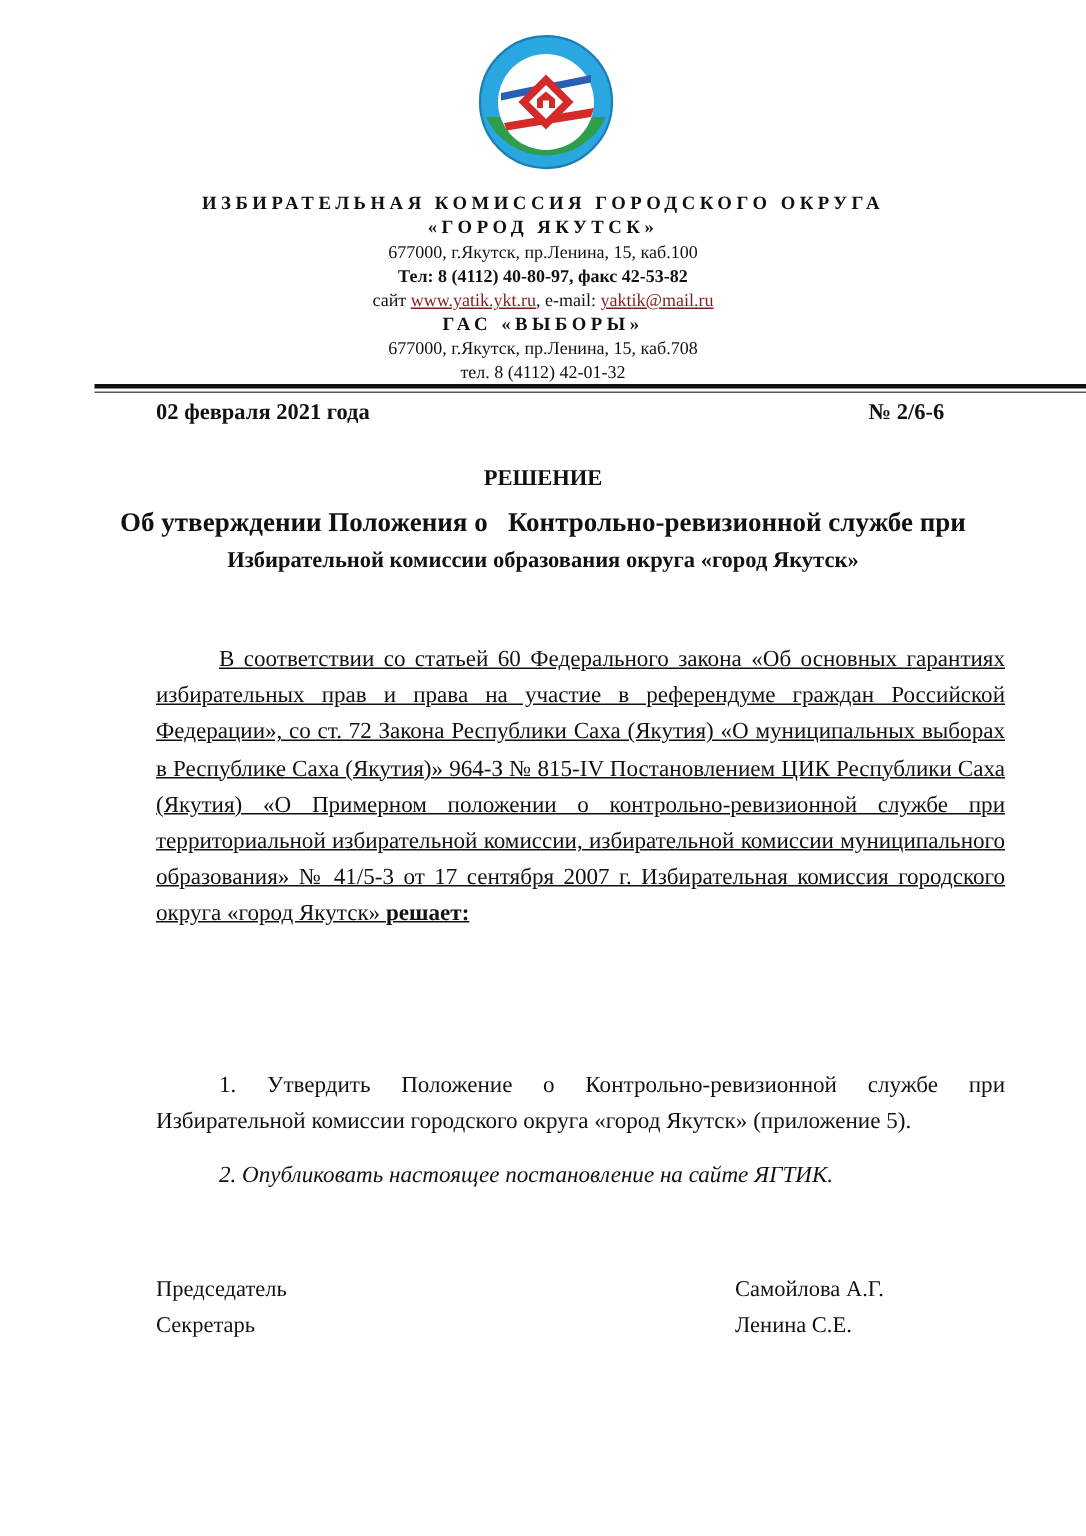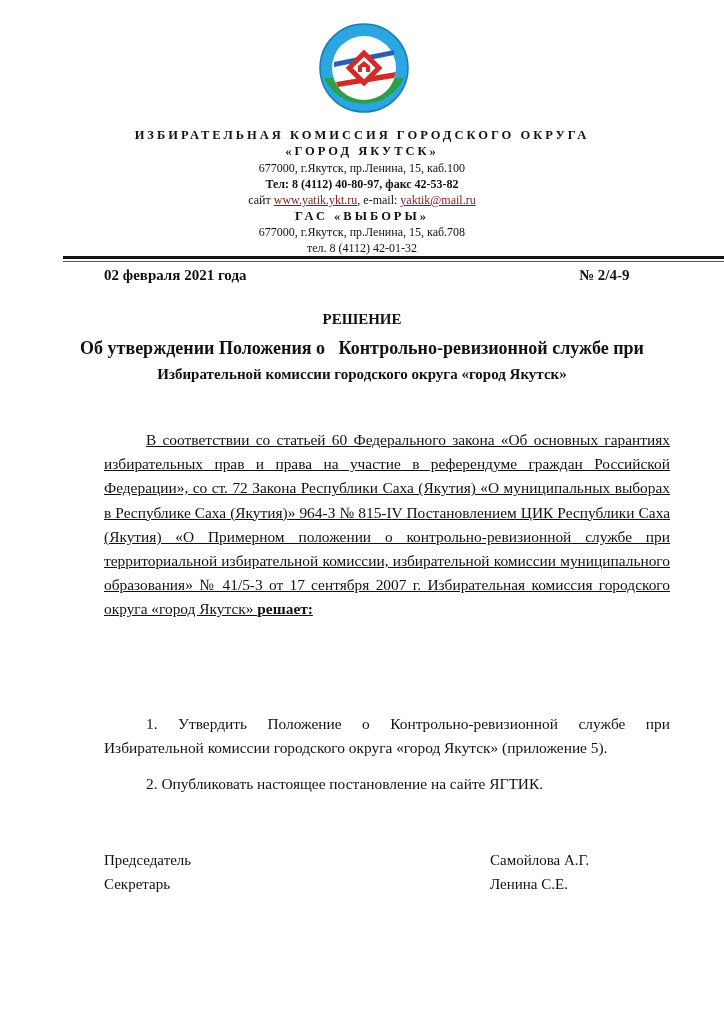--- a/index.html
+++ b/index.html
@@ -23,21 +23,21 @@
   .rule-thin { top: 261px; height: 1px; background: #555; }
   .date { left: 104px; top: 267px; font-weight: bold; font-size: 15px; }
   .num { left: 579px; top: 267px; font-weight: bold; font-size: 15px; }
   .title { top: 311px; font-weight: bold; font-size: 15px; }
   .subtitle1 { top: 338px; font-weight: bold; font-size: 18px; white-space: pre; }
   .subtitle2 { top: 366px; font-weight: bold; font-size: 15px; }
   .body-text { left: 104px; width: 566px; top: 428px; font-size: 15.4px; line-height: 24.2px;
                text-align: justify; text-indent: 42px; text-decoration: underline; }
   .item { left: 104px; width: 566px; font-size: 15.4px; line-height: 24.2px; text-align: justify; }
   .item1 { top: 712px; text-indent: 42px; }
-  .item2 { top: 772px; left: 146px; width: 520px; }
+  .item2 { top: 772px; left: 146px; width: 520px; font-style: italic; }
   .sig-label { left: 104px; font-size: 15px; }
   .sig-name { left: 490px; font-size: 15px; }
   .sig-row1 { top: 852px; }
   .sig-row2 { top: 876px; }
 </style>
 </head>
 <body>
 
 <div class="abs logo">
   <svg width="92" height="92" viewBox="0 0 92 92">
@@ -62,25 +62,25 @@
   <span>сайт </span><a class="link">www.yatik.ykt.ru</a><span>, e-mail: </span><a class="link">yaktik@mail.ru</a>
 </div>
 <div class="abs center hdr-gas">ГАС «ВЫБОРЫ»</div>
 <div class="abs center hdr-line hdr-addr2">677000, г.Якутск, пр.Ленина, 15, каб.708</div>
 <div class="abs center hdr-line hdr-tel2">тел. 8 (4112) 42-01-32</div>
 
 <div class="abs rule rule-thick"></div>
 <div class="abs rule rule-thin"></div>
 
 <div class="abs date">02 февраля 2021 года</div>
-<div class="abs num">№ 2/4-9</div>
+<div class="abs num">№ 2/6-6</div>
 
 <div class="abs center title">РЕШЕНИЕ</div>
 <div class="abs center subtitle1">Об утверждении Положения о   Контрольно-ревизионной службе при</div>
-<div class="abs center subtitle2">Избирательной комиссии городского округа «город Якутск»</div>
+<div class="abs center subtitle2">Избирательной комиссии образования округа «город Якутск»</div>
 
 <div class="abs body-text">
   <span>В соответствии со статьей 60 Федерального закона «Об основных гарантиях избирательных прав и права на участие в референдуме граждан Российской Федерации», со ст. 72 Закона Республики Саха (Якутия) «О муниципальных выборах в Республике Саха (Якутия)» 964-З № 815-IV Постановлением ЦИК Республики Саха (Якутия)  «О Примерном положении о контрольно-ревизионной службе при территориальной избирательной комиссии, избирательной комиссии муниципального образования» № 41/5-3 от 17 сентября 2007 г. Избирательная комиссия городского округа «город Якутск» </span><b>решает:</b>
 </div>
 
 <div class="abs item item1">1.  Утвердить Положение о Контрольно-ревизионной службе при Избирательной комиссии городского округа «город Якутск» (приложение 5).</div>
 <div class="abs item item2">2.  Опубликовать настоящее постановление на сайте ЯГТИК.</div>
 
 <div class="abs sig-label sig-row1">Председатель</div>
 <div class="abs sig-name sig-row1">Самойлова А.Г.</div>

